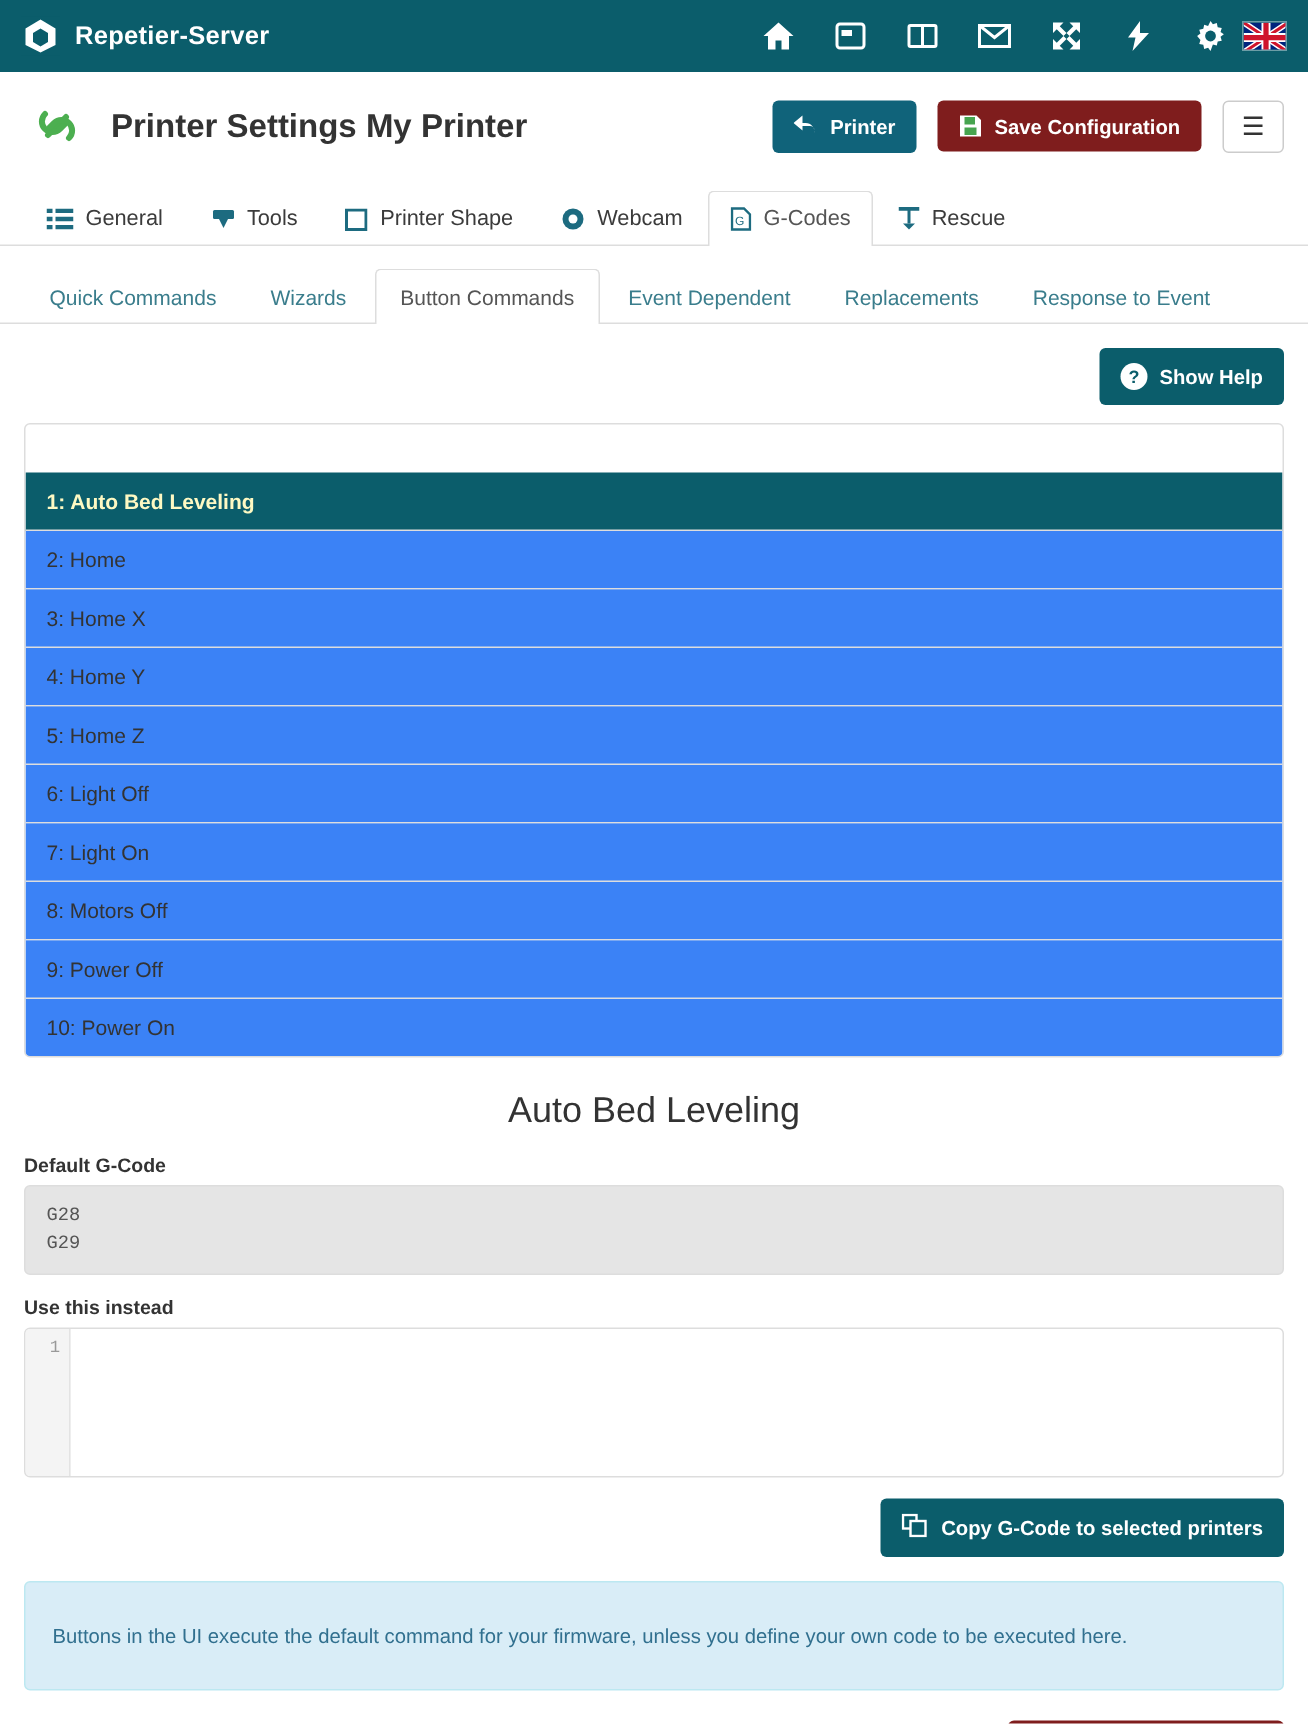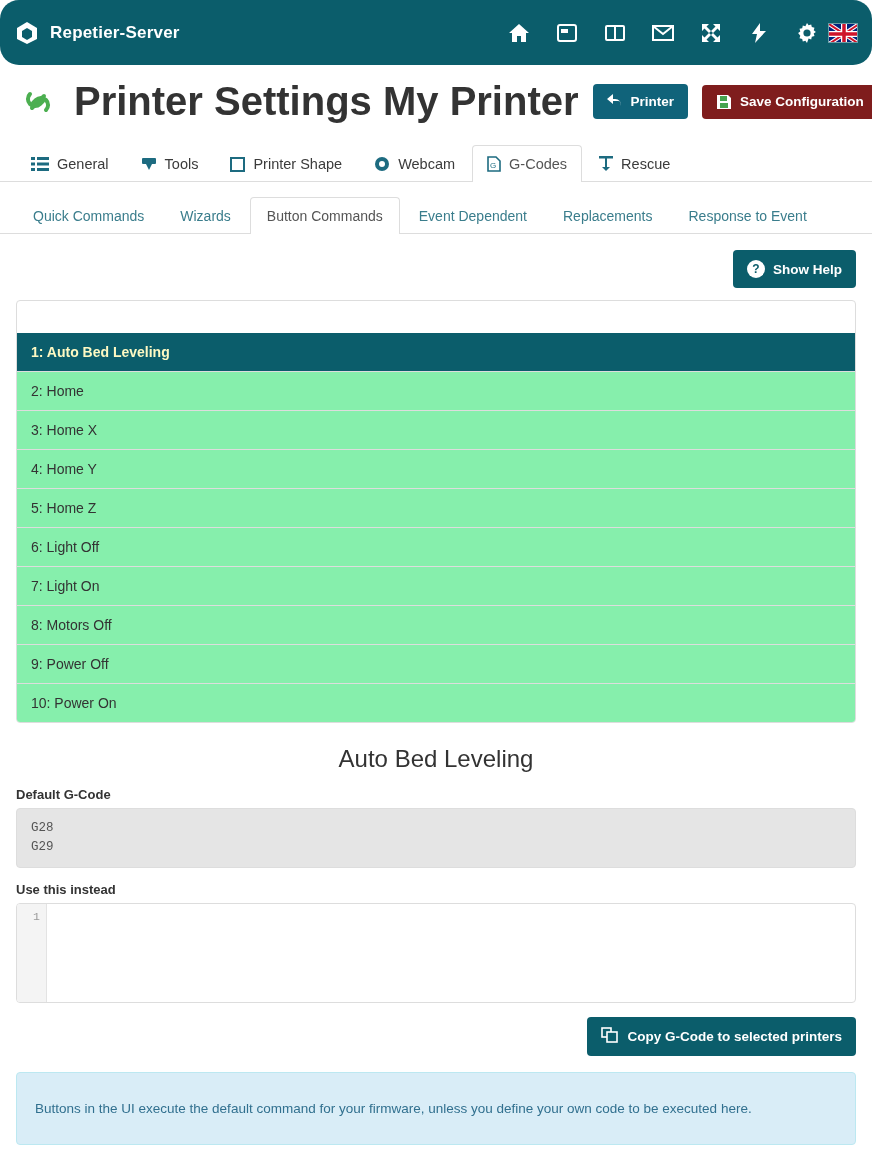--- a/index.html
+++ b/index.html
@@ -6,27 +6,26 @@
   html, body {
     margin: 0; padding: 0;
     width: 872px; height: 1149px;
     background: #ffffff;
     font-family: "Liberation Sans", sans-serif;
     color: #333333;
   }
 
   
   .topbar {
-    height: 65px;
+    height: 48px;
     background: #0b5d6b;
     display: flex;
     align-items: center;
     padding: 0 14px;
     color: #ffffff;
-    border-radius: 19px;
   }
   .topbar .brand {
     display: flex;
     align-items: center;
     gap: 10px;
     font-size: 17px;
     font-weight: bold;
     letter-spacing: .2px;
   }
   .brand-logo {
@@ -53,21 +52,21 @@
 
   
   .page-header {
     display: flex;
     align-items: center;
     padding: 14px 16px 10px 16px;
     gap: 14px;
   }
   .chain-icon { width: 44px; height: 44px; flex: none; }
   .page-title {
-    font-size: 40px;
+    font-size: 22px;
     font-weight: bold;
     color: #333333;
     white-space: nowrap;
     flex: 1;
   }
   .btn {
     display: inline-flex;
     align-items: center;
     gap: 8px;
     border: none;
@@ -178,21 +177,21 @@
     margin-top: 12px;
     border: 1px solid #dddddd;
     border-radius: 4px;
     overflow: hidden;
   }
   .cmd-item {
     padding: 11px 14px;
     font-size: 14px;
     color: #333333;
     border-bottom: 1px solid #dddddd;
-    background: #86efac;
+    background: #3b82f6;
     cursor: pointer;
   }
   .cmd-item:last-child { border-bottom: none; }
   .cmd-item.active {
     background: #0b5d6b;
     color: #fef9c3;
     font-weight: bold;
     margin-top: 32px;
   }
 

